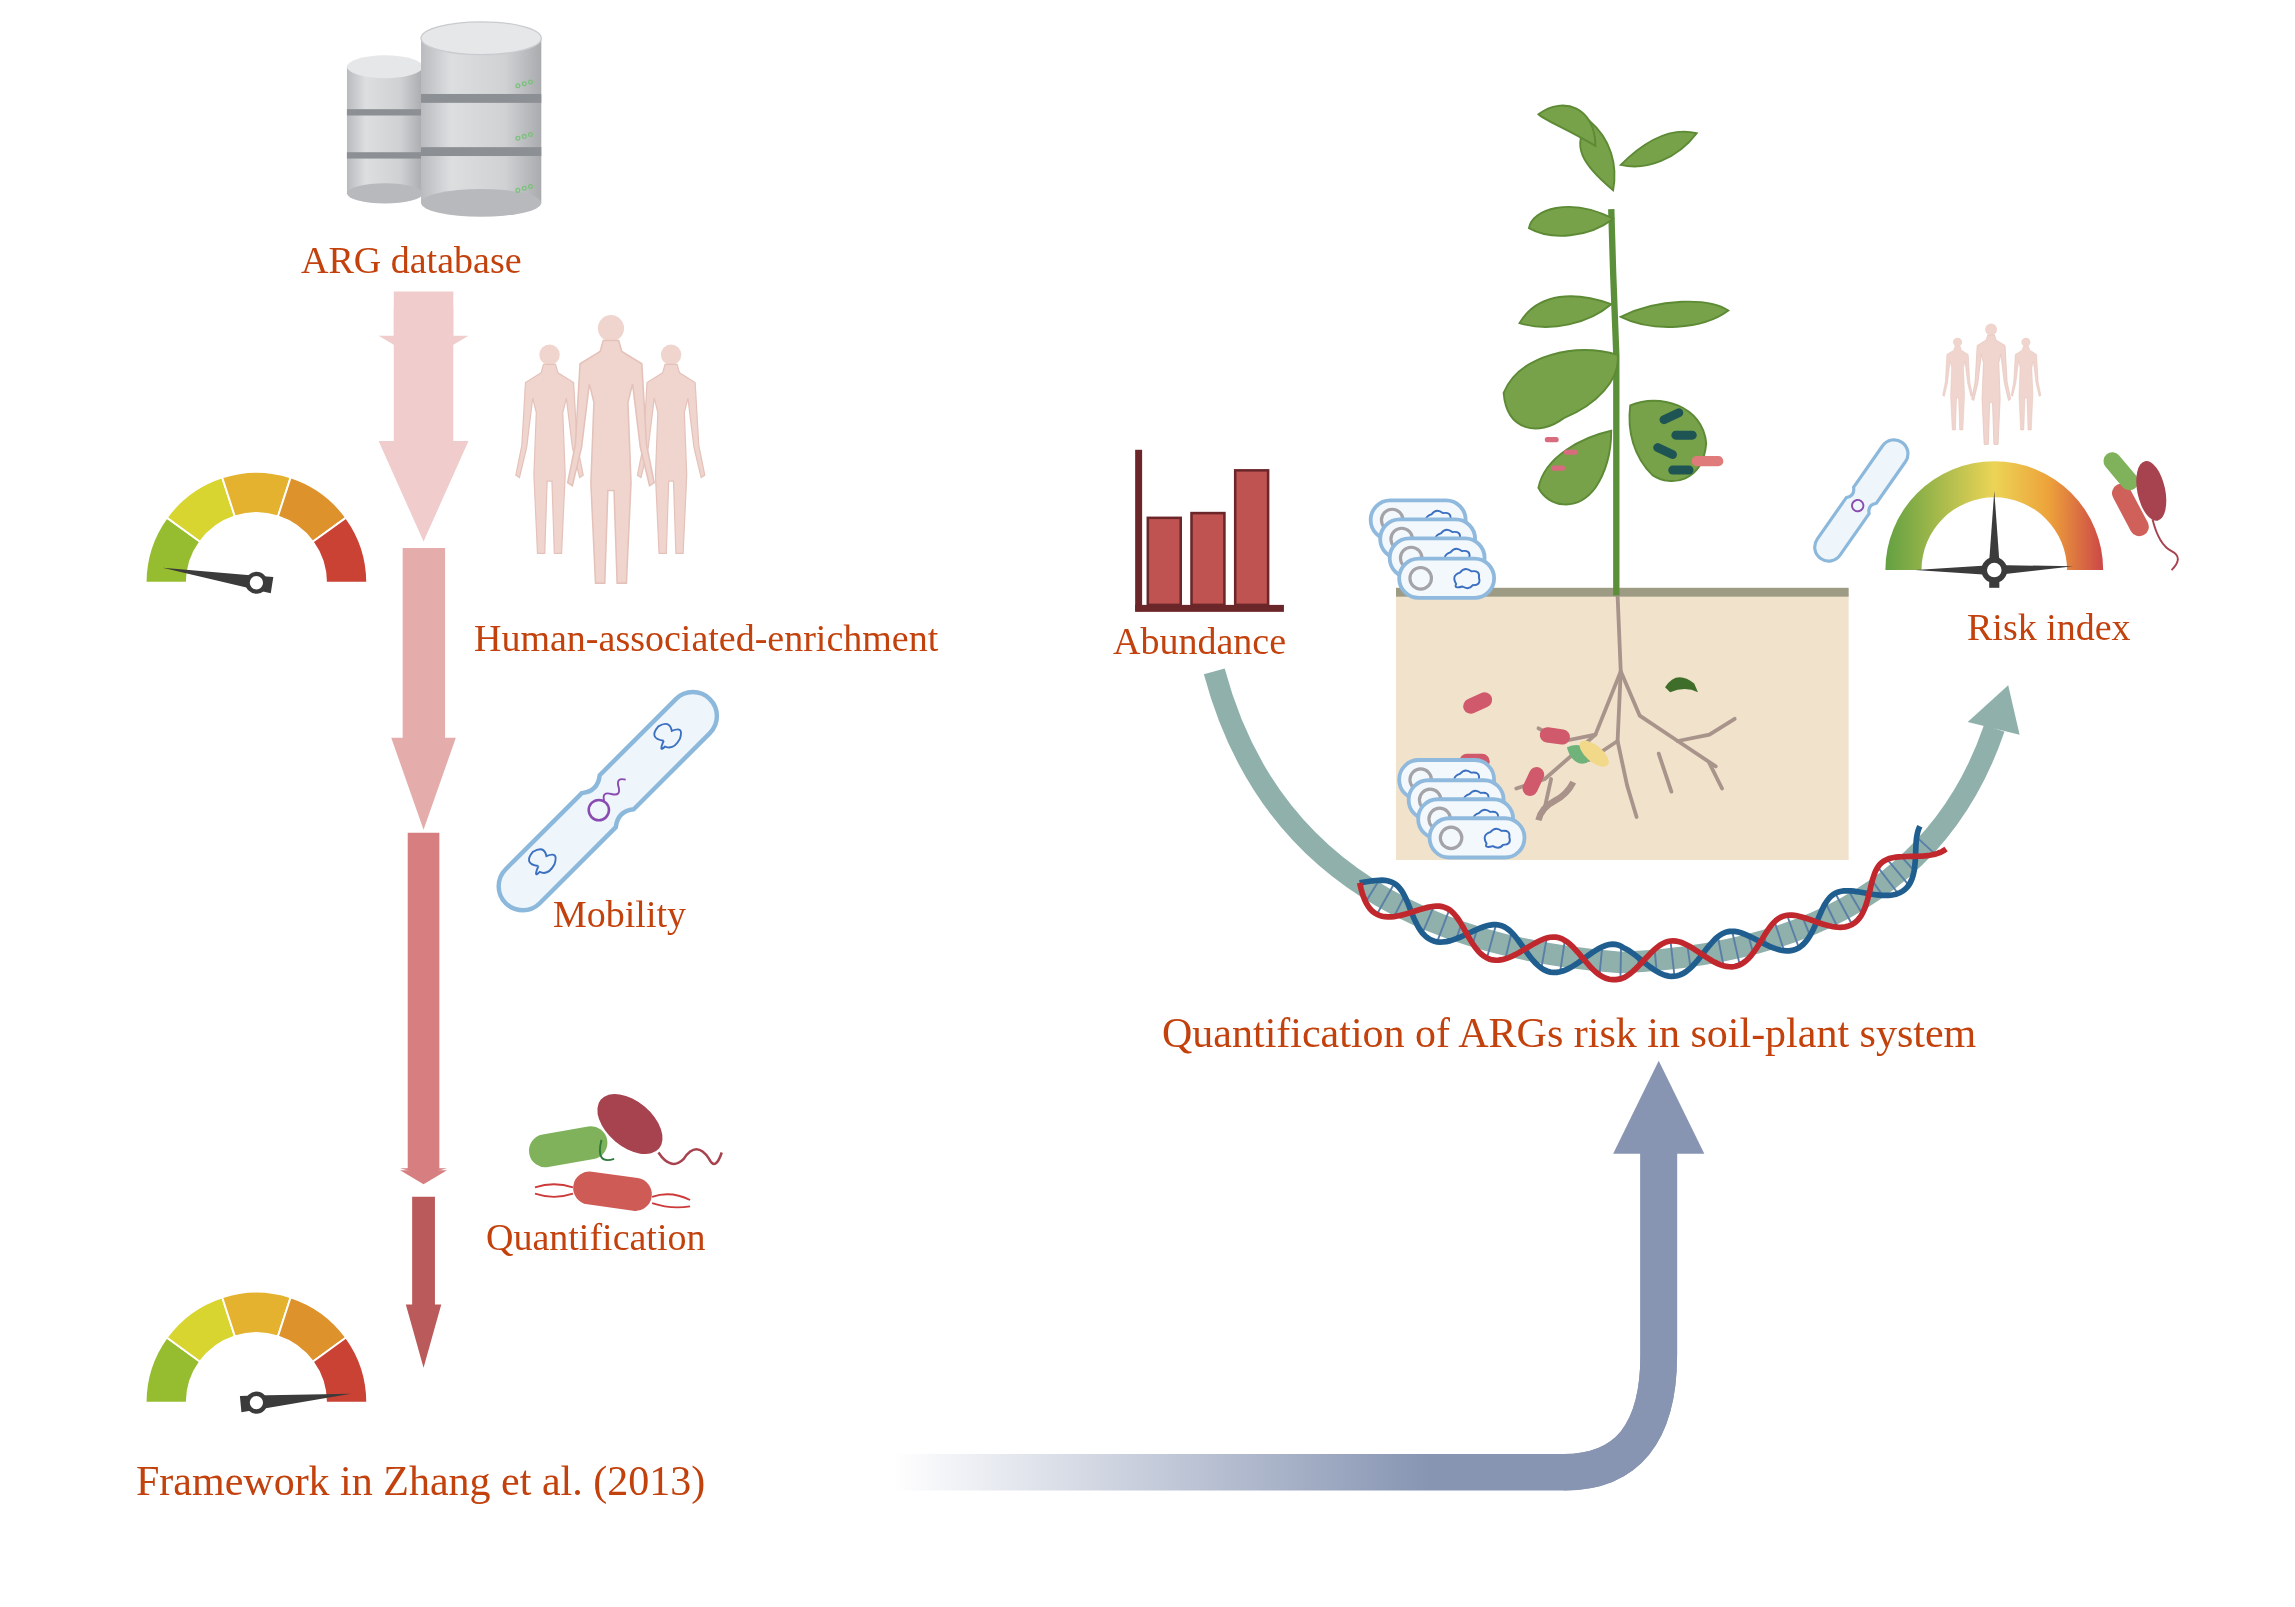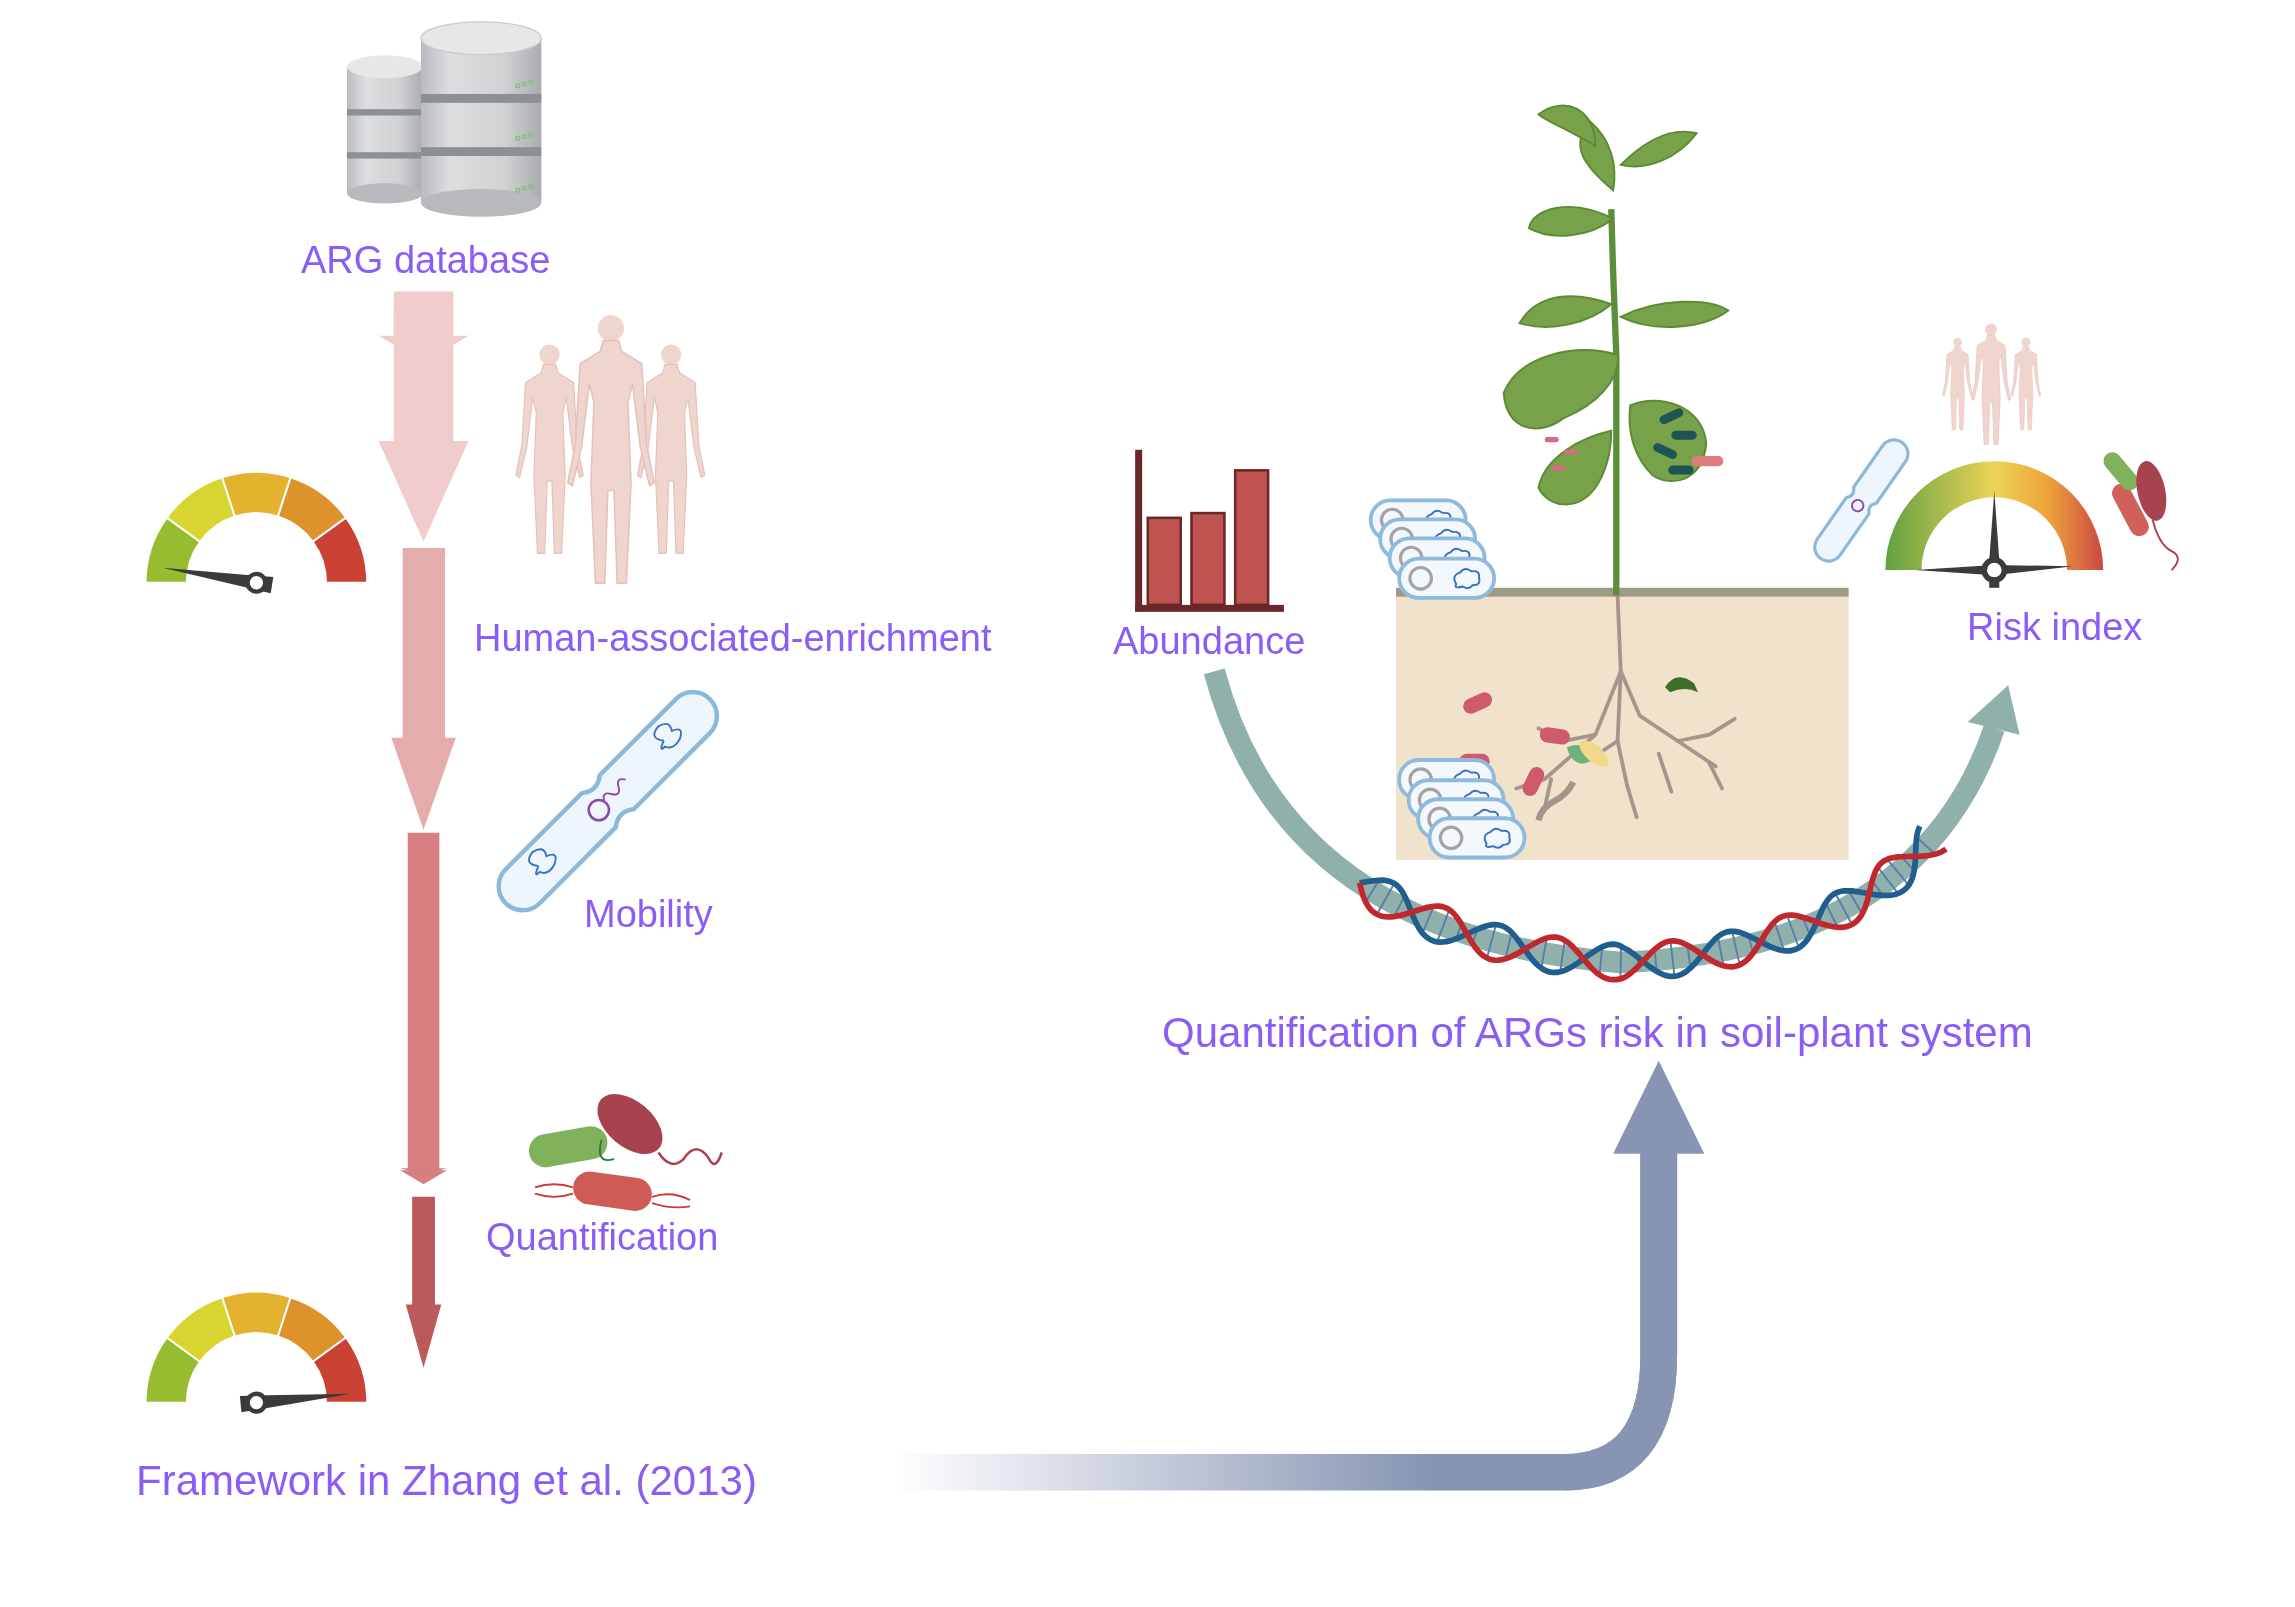--- a/index.html
+++ b/index.html
@@ -1,17 +1,17 @@
 <!DOCTYPE html>
 <html style="font-size:10px"><head>
 <meta charset="utf-8">
 <style>
   html, body { margin:0; padding:0; background:#ffffff; }
   body { width:2295px; height:1608px; position:relative; overflow:hidden; font-family:"Liberation Sans", sans-serif; color:#000; }
-  .lbl { position:absolute; white-space:nowrap; font-family:Liberation Sans, sans-serif; color:#8b5cf6; line-height:1; }
+  .lbl { position:absolute; white-space:nowrap; font-family:Liberation Serif, serif; color:#c2410c; line-height:1; }
   .lbl-md { font-size:38px; }
   .lbl-lg { font-size:42px; }
   svg.layer { position:absolute; left:0; top:0; }
 </style>
 </head>
 <body>
 
 <svg class="layer" width="2295" height="1608" viewBox="0 0 3625 2539">
   <defs>
     <linearGradient id="cylGrad" x1="0" x2="1" y1="0" y2="0">
@@ -280,19 +280,19 @@
       <polygon points="3150,775 3141,900 3159,900" fill="#3b3b3b"></polygon>
       <polygon points="3025,900 3150,892 3150,908" fill="#3b3b3b"></polygon>
       <polygon points="3275,894 3150,892 3150,908" fill="#3b3b3b"></polygon>
       <rect x="3142" y="900" width="16" height="28" fill="#3b3b3b"></rect>
       <circle cx="3150" cy="900" r="16" fill="#ffffff" stroke="#3b3b3b" stroke-width="9"></circle>
     </g>
 </svg>
 
 <div class="lbl lbl-md" style="left:301px; top:241px;">ARG database</div>
 <div class="lbl lbl-md" style="left:474px; top:619px;">Human-associated-enrichment</div>
-<div class="lbl lbl-md" style="left:584px; top:895px;">Mobility</div>
+<div class="lbl lbl-md" style="left:553px; top:895px;">Mobility</div>
 <div class="lbl lbl-md" style="left:486px; top:1218px;">Quantification</div>
 <div class="lbl lbl-lg" style="left:136px; top:1460px;">Framework in Zhang et al. (2013)</div>
 <div class="lbl lbl-md" style="left:1113px; top:622px;">Abundance</div>
 <div class="lbl lbl-md" style="left:1967px; top:608px;">Risk index</div>
 <div class="lbl lbl-lg" style="left:1162px; top:1012px;">Quantification of ARGs risk in soil-plant system</div>
 
 
 </body></html>

